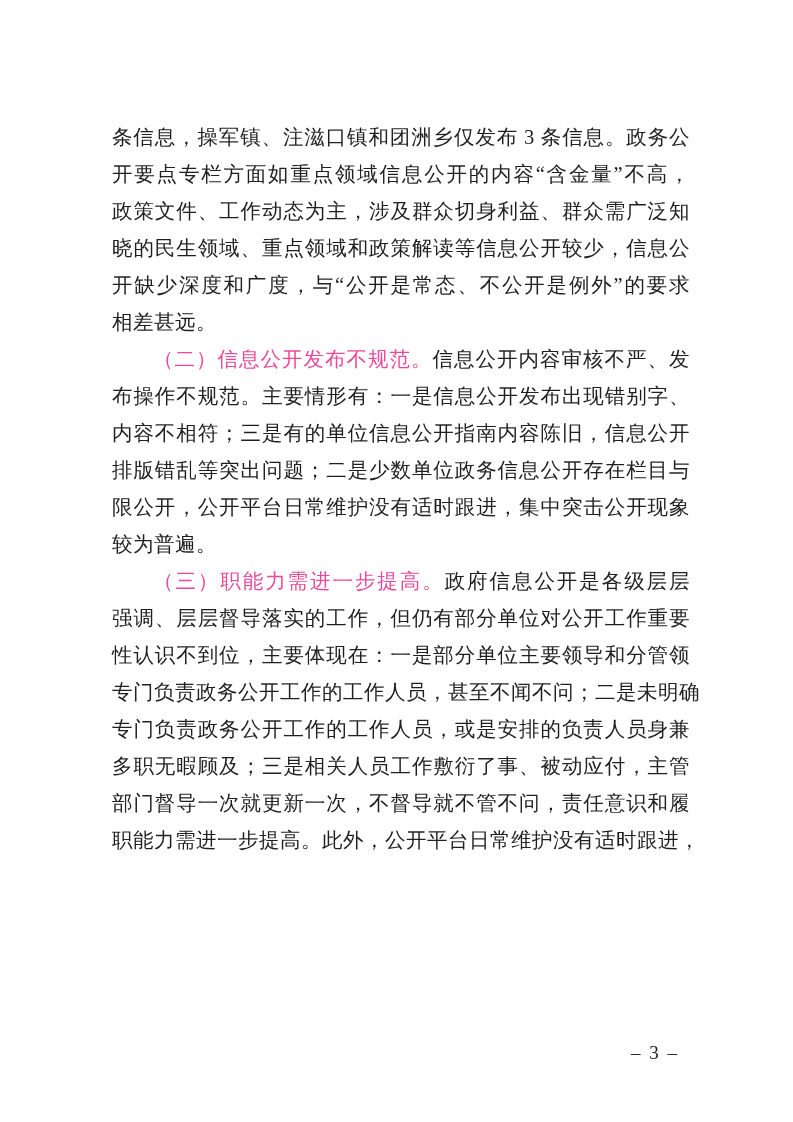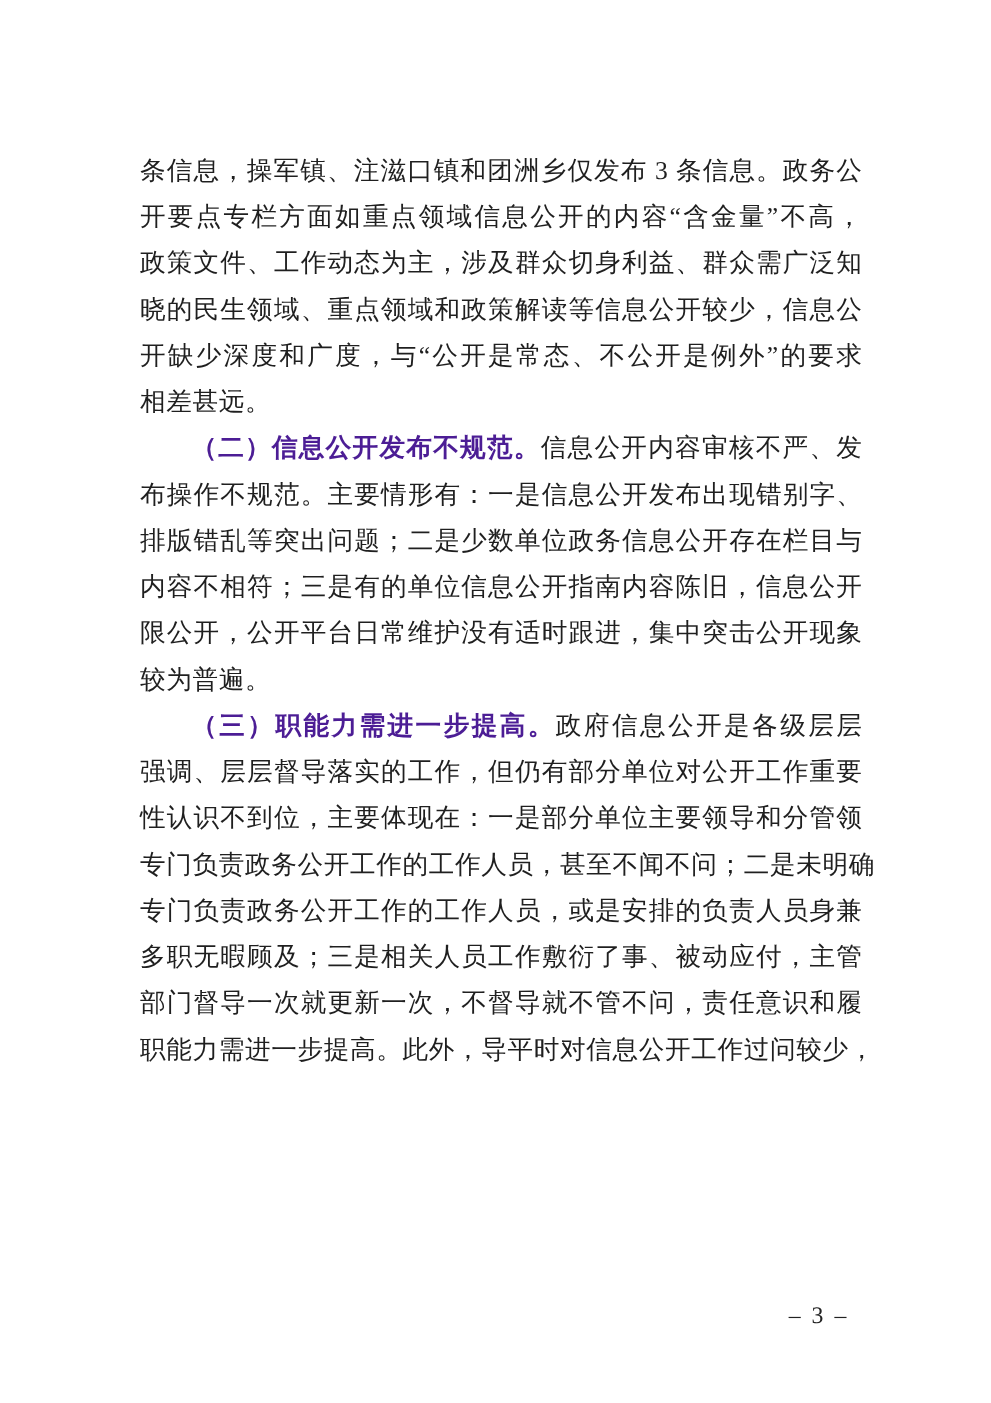--- a/index.html
+++ b/index.html
@@ -32,22 +32,22 @@
     white-space: nowrap;
   }
   .line.short {
     text-align-last: left;
     text-align: left;
   }
   .line.indent {
     padding-left: 41px;
   }
   .lead {
-    font-weight: bold;
-    color: #4c1d95;
+    font-weight: normal;
+    color: #ec4899;
   }
   .footer {
     position: absolute;
     left: 617px;
     top: 1039px;
     width: 76px;
     height: 28px;
     line-height: 28px;
     text-align: center;
     font-size: 19px;
@@ -65,32 +65,32 @@
     <div class="line">开要点专栏方面如重点领域信息公开的内容“含金量”不高，</div>
     <div class="line">政策文件、工作动态为主，涉及群众切身利益、群众需广泛知</div>
     <div class="line">晓的民生领域、重点领域和政策解读等信息公开较少，信息公</div>
     <div class="line">开缺少深度和广度，与“公开是常态、不公开是例外”的要求</div>
     <div class="line short">相差甚远。</div>
 
     <div class="line indent">
       <span class="lead">（二）信息公开发布不规范。</span><span>信息公开内容审核不严、发</span>
     </div>
     <div class="line">布操作不规范。主要情形有：一是信息公开发布出现错别字、</div>
+    <div class="line">内容不相符；三是有的单位信息公开指南内容陈旧，信息公开</div>
     <div class="line">排版错乱等突出问题；二是少数单位政务信息公开存在栏目与</div>
-    <div class="line">内容不相符；三是有的单位信息公开指南内容陈旧，信息公开</div>
     <div class="line">限公开，公开平台日常维护没有适时跟进，集中突击公开现象</div>
     <div class="line short">较为普遍。</div>
 
     <div class="line indent">
       <span class="lead">（三）职能力需进一步提高。</span><span>政府信息公开是各级层层</span>
     </div>
     <div class="line">强调、层层督导落实的工作，但仍有部分单位对公开工作重要</div>
     <div class="line">性认识不到位，主要体现在：一是部分单位主要领导和分管领</div>
     <div class="line">专门负责政务公开工作的工作人员，甚至不闻不问；二是未明确</div>
     <div class="line">专门负责政务公开工作的工作人员，或是安排的负责人员身兼</div>
     <div class="line">多职无暇顾及；三是相关人员工作敷衍了事、被动应付，主管</div>
     <div class="line">部门督导一次就更新一次，不督导就不管不问，责任意识和履</div>
-    <div class="line">职能力需进一步提高。此外，导平时对信息公开工作过问较少，</div>
+    <div class="line">职能力需进一步提高。此外，公开平台日常维护没有适时跟进，</div>
   </div>
 
   <div class="footer">– 3 –</div>
 
 </div>
 
 </body></html>

